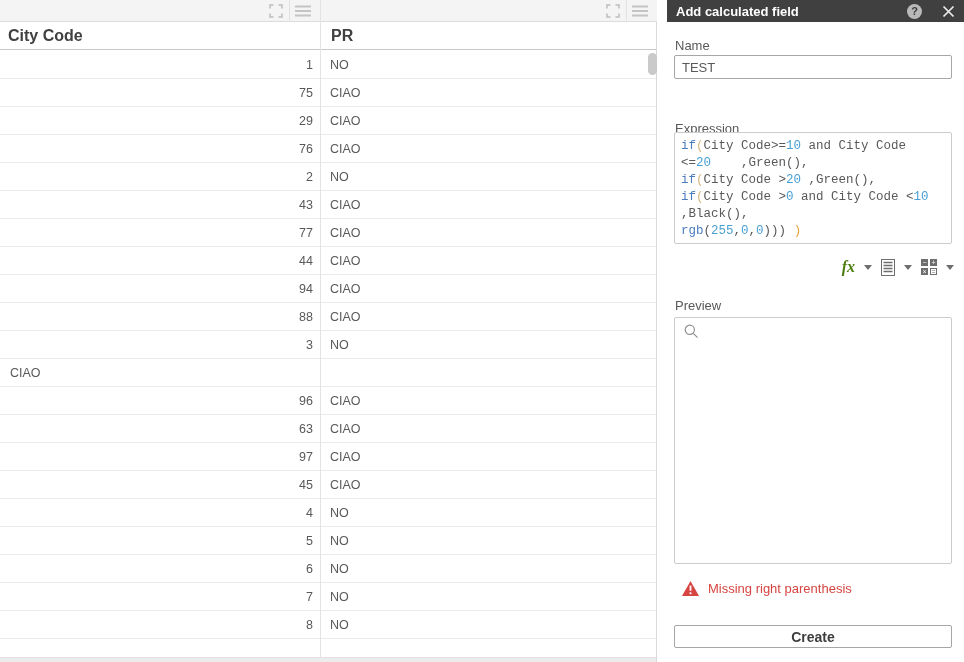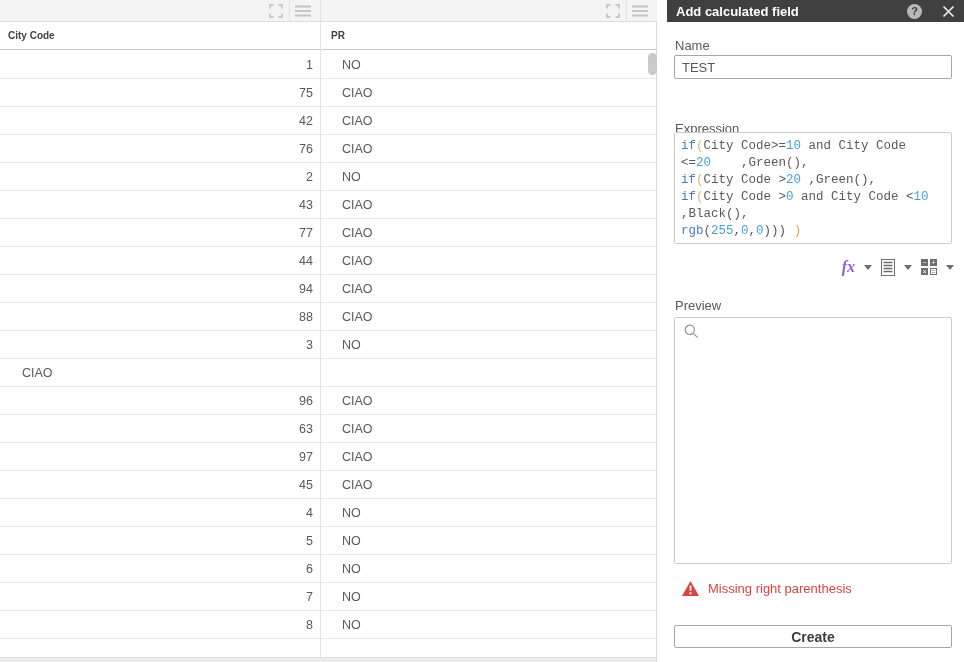--- a/index.html
+++ b/index.html
@@ -18,29 +18,29 @@
   .tb-btn { display:flex; align-items:center; justify-content:center;
     width:22px; height:22px; cursor:pointer; }
   .tb-divider { width:1px; height:22px; background:#e2e2e2; margin:0 2px; }
 
   .col-divider { position:absolute; left:320px; top:0; bottom:5px; width:1px;
     background:#e3e3e3; z-index:3; }
 
   .thead { position:absolute; top:22px; left:0; width:100%; height:28px;
     background:#fff; border-bottom:1px solid #c9c9c9; z-index:2; }
   .th { position:absolute; top:0; height:28px; line-height:28px;
-    font-size:10px; font-weight:bold; color:#404040; }
+    font-size:16px; font-weight:bold; color:#404040; }
   .th-city { left:8px; }
   .th-pr { left:331px; }
 
   .rows { position:absolute; top:51px; left:0; right:0; bottom:5px; overflow:hidden; }
   .row { height:28px; border-bottom:1px solid #eaeaea; display:flex; background:#fff; }
   .cell { line-height:28px; font-size:12.5px; color:#595959; white-space:nowrap; }
   .cell-num { width:320px; text-align:right; padding-right:7px; }
-  .cell-pr { padding-left:22px; }
+  .cell-pr { padding-left:10px; }
 
   .vthumb { position:absolute; left:648px; top:53px; width:9px; height:22px;
     background:#c9c9c9; border-radius:4.5px; z-index:4; }
   .hscroll { position:absolute; left:0; right:0; bottom:0; height:5px;
     background:#ececec; border-top:1px solid #e0e0e0; z-index:5; }
 
   
   .dialog { position:absolute; left:667px; top:0; width:297px; height:662px;
     background:#fff; }
   .dlg-header { position:absolute; top:0; left:0; right:0; height:22px;
@@ -65,21 +65,21 @@
   .tok-kw  { color:#4a7dc0; }
   .tok-num { color:#4aa0d5; }
   .tok-par { color:#d8b87e; }
   .tok-err { color:#e8a33d; }
 
   .fx-row { position:absolute; top:255px; right:10px; height:24px;
     display:flex; align-items:center; }
   .fx-item { display:flex; align-items:center; justify-content:center;
     cursor:pointer; margin-left:9px; }
   .fx-glyph { font-family:"Liberation Serif",serif; font-style:italic;
-    font-weight:bold; font-size:16px; color:#8b5cf6; }
+    font-weight:bold; font-size:16px; color:#4d7c0f; }
   .caret { width:0; height:0; border-left:4px solid transparent;
     border-right:4px solid transparent; border-top:5px solid #6e6e6e; margin-left:9px; }
   .calc-grid { width:16px; height:16px; display:grid;
     grid-template-columns:7px 7px; grid-template-rows:7px 7px; gap:2px; }
   .cg { font-size:7px; line-height:7px; text-align:center; overflow:hidden; }
   .cg-filled { background:#6e6e6e; color:#fff; }
   .cg-open { border:1px solid #6e6e6e; color:#6e6e6e; line-height:5px; }
 
   .preview-box { position:absolute; left:7px; top:317px; width:278px; height:247px;
     border:1px solid #cccccc; border-radius:2px; background:#fff; }
@@ -139,21 +139,21 @@
         <div class="cell cell-num">1</div>
         <div class="cell cell-pr">NO</div>
       </div>
 
       <div class="row">
         <div class="cell cell-num">75</div>
         <div class="cell cell-pr">CIAO</div>
       </div>
 
       <div class="row">
-        <div class="cell cell-num">42</div>
+        <div class="cell cell-num">29</div>
         <div class="cell cell-pr">CIAO</div>
       </div>
 
       <div class="row">
         <div class="cell cell-num">76</div>
         <div class="cell cell-pr">CIAO</div>
       </div>
 
       <div class="row">
         <div class="cell cell-num">2</div>

